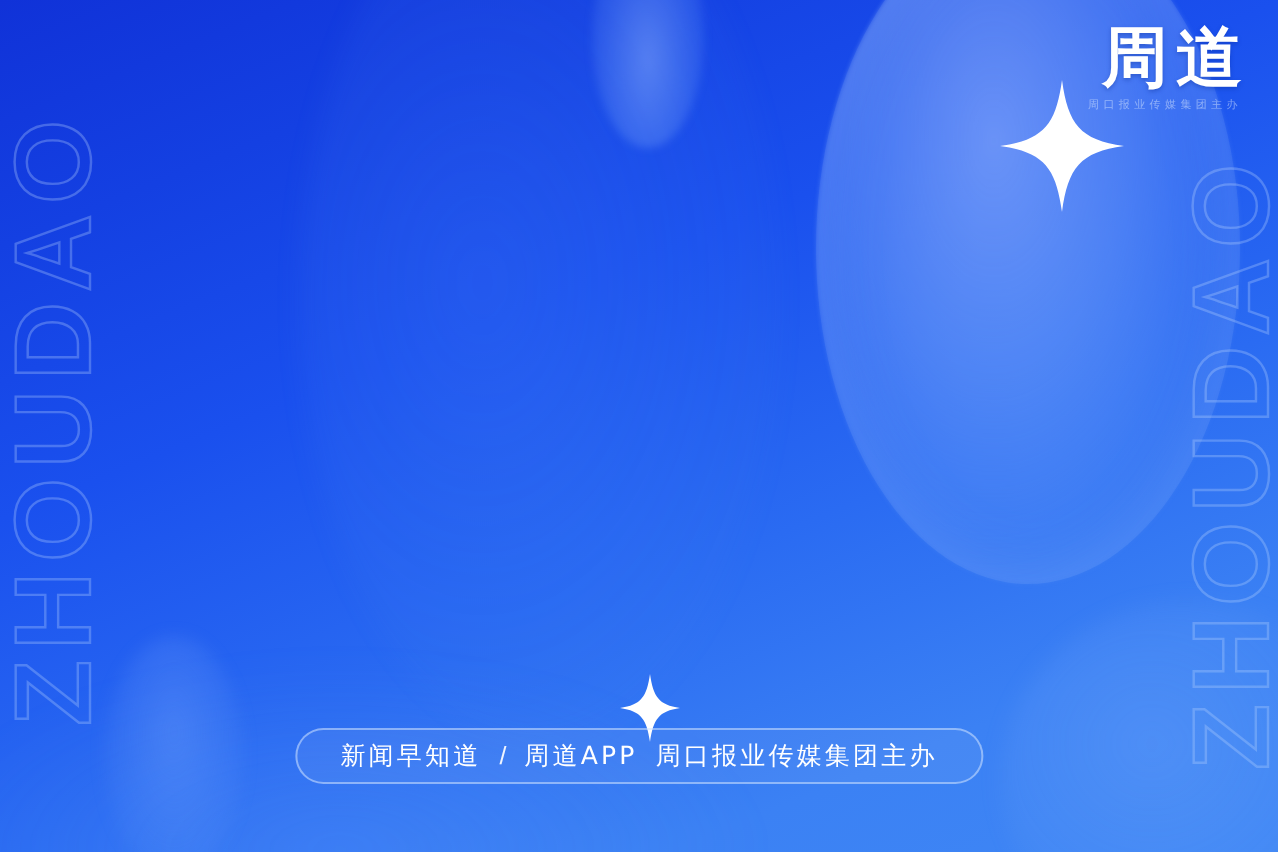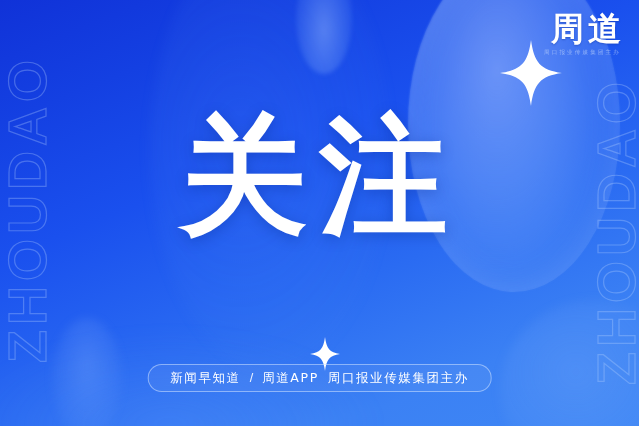--- a/index.html
+++ b/index.html
@@ -252,21 +252,20 @@
   </div>
 
   <div class="brand">
     <div class="brand-mark">
       <span class="brand-char">周</span>
       <span class="brand-char">道</span>
     </div>
     <div class="brand-sub">周口报业传媒集团主办</div>
   </div>
 
-  <div class="headline">关注</div>
 
   <div class="banner">
     <span class="banner-text">新闻早知道</span>
     <span class="banner-sep">/</span>
     <span class="banner-text">周道APP</span>
     <span class="banner-text">周口报业传媒集团主办</span>
   </div>
 
 </div>
 

